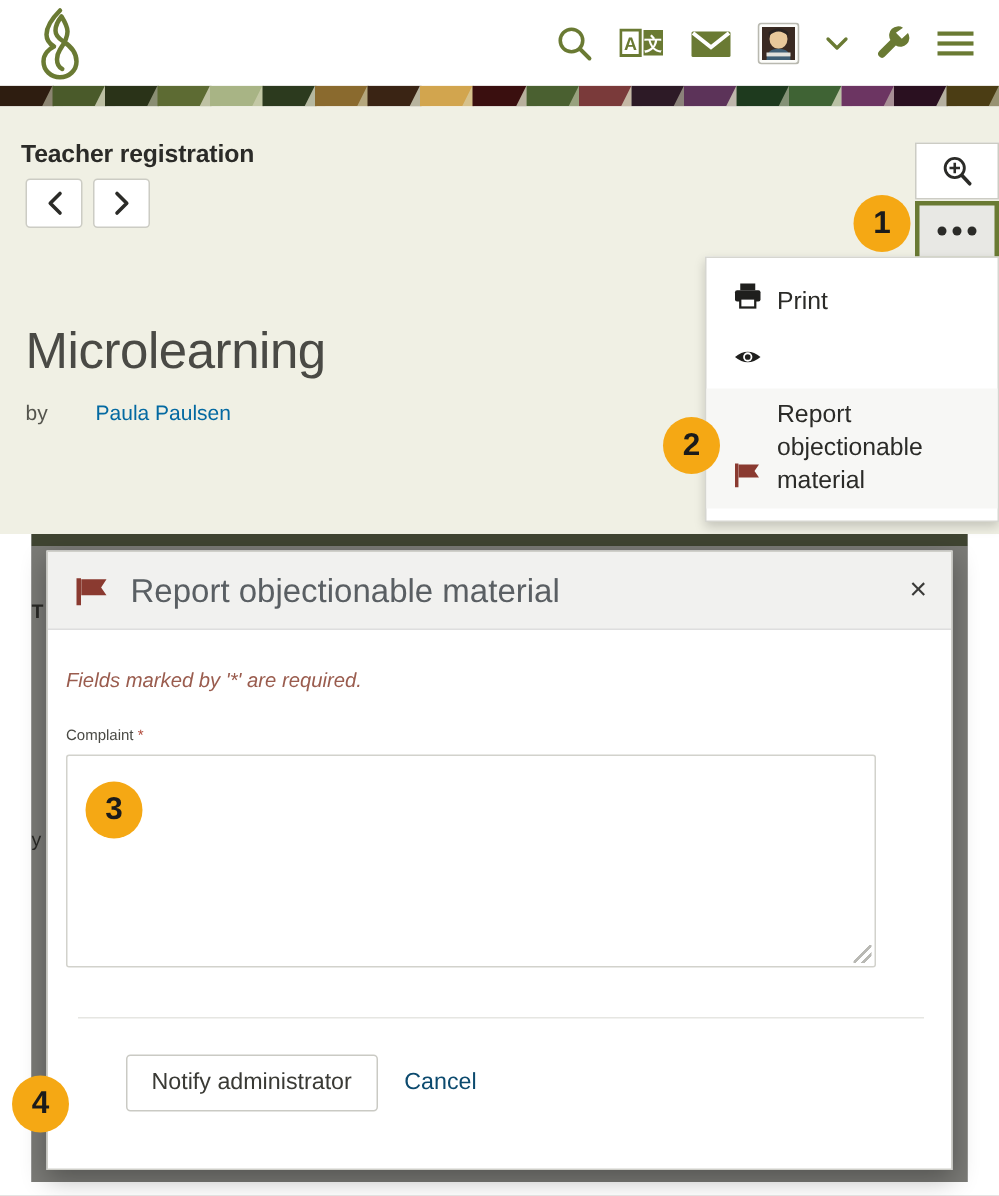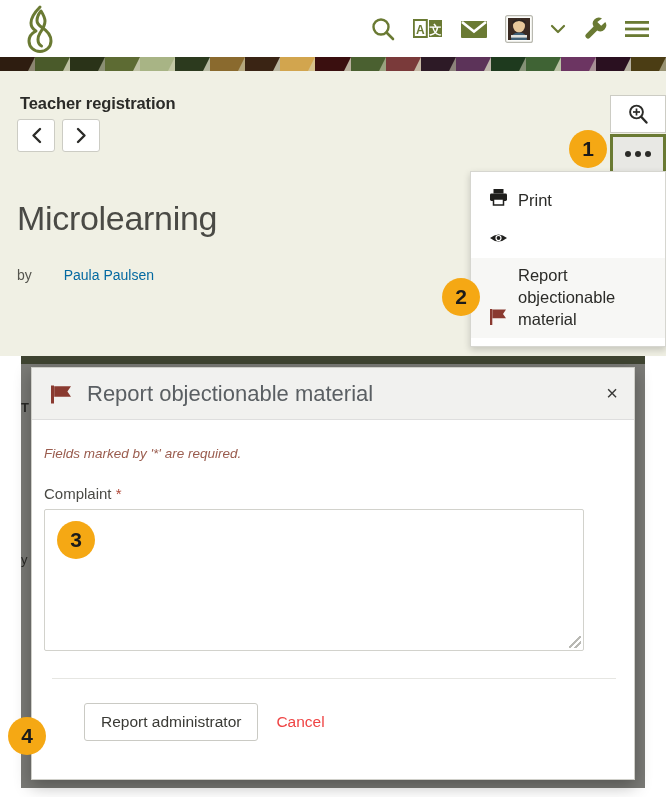--- a/index.html
+++ b/index.html
@@ -61,21 +61,21 @@
   .content-area {
     position: absolute;
     left: 0; top: 71px;
     width: 666px; height: 285px;
     background: #f0f0e4;
     z-index: 1;
   }
 
   .sec-title {
     position: absolute;
-    left: 20px; top: 23px;
+    left: 14px; top: 23px;
     font-size: 16.5px;
     font-weight: bold;
     color: #2b2b28;
     letter-spacing: -0.1px;
   }
 
   .pagebar { position: absolute; left: 17px; top: 48px; display: flex; gap: 7px; }
   .pg-select {
     width: 200px; height: 33px;
     background: #fff;
@@ -100,21 +100,21 @@
     background: #fff;
     border: 1px solid #ccccc4;
     border-radius: 3px;
     display: flex; align-items: center; justify-content: center;
     cursor: pointer;
   }
   .pg-btn svg { display: block; }
 
   .page-title {
     position: absolute;
-    left: 17px; top: 128px;
+    left: 17px; top: 144px;
     font-size: 34px;
     font-weight: 300;
     color: #4a4a45;
     letter-spacing: -0.3px;
   }
   .byline {
     position: absolute;
     left: 17px; top: 196px;
     font-size: 14px;
     color: #55554e;
@@ -222,21 +222,21 @@
     font-family: "Liberation Sans", sans-serif;
   }
   .modal-body { position: relative; padding: 26px 20px 0 12px; }
   .req-note {
     font-size: 13.5px;
     font-style: italic;
     color: #9a5c4e;
     margin-bottom: 24px;
   }
   .field-label {
-    font-size: 15px;
+    font-size: 10px;
     color: #4a4a45;
     margin-bottom: 7px;
   }
   .req-star { color: #b0493a; }
   .complaint-box {
     width: 540px; height: 142px;
     background: #fff;
     border: 1px solid #d2d2cc;
     border-radius: 2px;
     position: relative;
@@ -264,21 +264,21 @@
     border: 1px solid #cacac4;
     border-radius: 3px;
     padding: 9px 16px;
     font-size: 15.5px;
     color: #3a3a35;
     cursor: pointer;
     font-family: "Liberation Sans", sans-serif;
   }
   .btn-link {
     font-size: 15.5px;
-    color: #ef4444;
+    color: #0c4a6e;
     cursor: pointer;
   }
 
   
   .callout {
     position: absolute;
     width: 38px; height: 38px;
     border-radius: 50%;
     background: #f5a814;
     color: #1b1b1b;
@@ -507,21 +507,21 @@
       </div>
 
       <div class="complaint-box">
         <div class="resize-grip"></div>
       </div>
     </div>
 
     <div class="modal-divider"></div>
 
     <div class="modal-actions">
-      <button class="btn-primary">Report administrator</button>
+      <button class="btn-primary">Notify administrator</button>
       <span class="btn-link">Cancel</span>
     </div>
   </div>
 
   <div class="callout" id="co1">1</div>
   <div class="callout" id="co2">2</div>
   <div class="callout" id="co3">3</div>
   <div class="callout" id="co4">4</div>
 
 </div>

